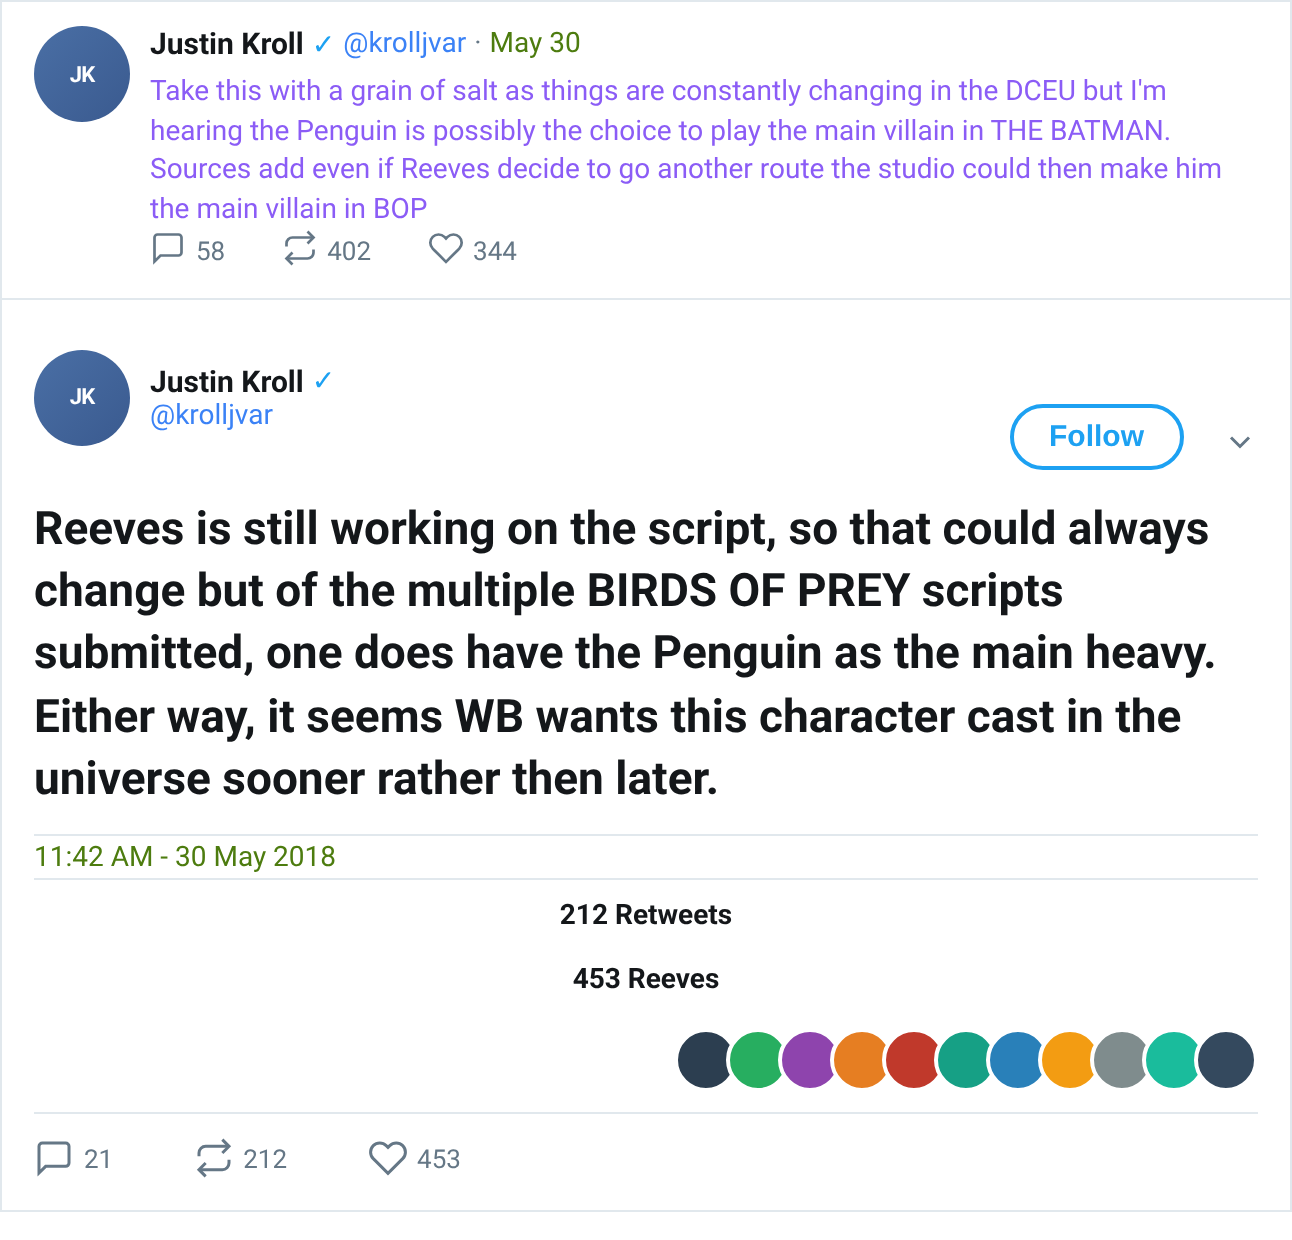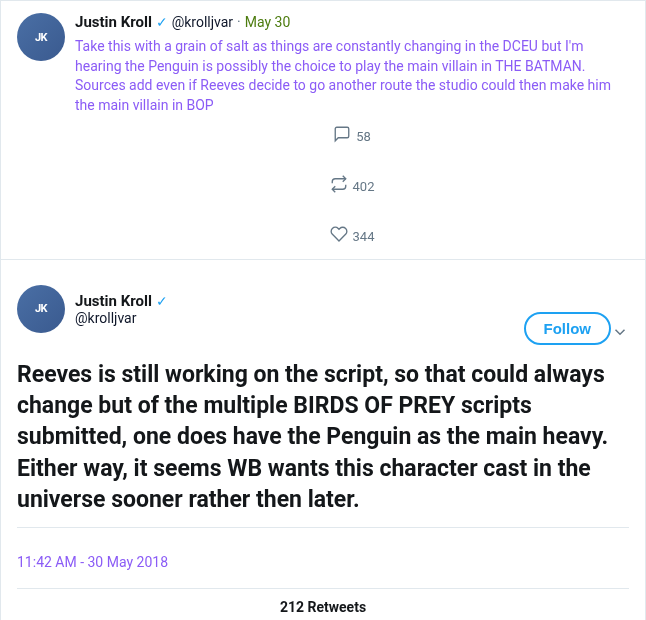--- a/index.html
+++ b/index.html
@@ -51,43 +51,42 @@
     .tweet-name {
       font-weight: bold;
       font-size: 15px;
       color: #14171a;
     }
     .verified-icon {
       color: #1da1f2;
       font-size: 14px;
     }
     .tweet-handle {
-      color: #0f172a;
+      color: #3b82f6;
       font-size: 14px;
     }
     .tweet-date {
       color: #4d7c0f;
       font-size: 14px;
     }
     .tweet-dot {
       color: #657786;
       font-size: 14px;
     }
     .tweet-content {
       margin-top: 6px;
       font-size: 14px;
       line-height: 1.4;
       color: #8b5cf6;
     }
     .tweet-actions {
       display: flex;
       align-items: center;
       gap: 28px;
-      margin-top: 10px;
-      flex-direction: column;
+      margin-top: 0;
     }
     .action-item {
       display: flex;
       align-items: center;
       gap: 5px;
       color: #657786;
       font-size: 13px;
       cursor: pointer;
     }
     .action-icon {
@@ -114,21 +113,21 @@
       flex-direction: column;
     }
     .expanded-name-row {
       display: flex;
       align-items: center;
       gap: 4px;
     }
     .follow-btn-container {
       display: flex;
       align-items: flex-end;
-      gap: 0;
+      gap: 19px;
       margin-top: 40px;
     }
     .follow-btn {
       border: 2px solid #1da1f2;
       background: #fff;
       color: #1da1f2;
       font-size: 15px;
       font-weight: bold;
       padding: 6px 18px;
       border-radius: 20px;
@@ -143,25 +142,25 @@
       padding: 0;
     }
     .expanded-tweet-body {
       font-size: 23px;
       line-height: 1.35;
       color: #14171a;
       margin: 14px 0 12px 0;
       font-weight: 700;
     }
     .expanded-timestamp {
-      color: #8b5cf6;
-      font-size: 14px;
-      margin-bottom: 18px;
+      color: #4d7c0f;
+      font-size: 14px;
+      margin-bottom: 2px;
       border-top: 1px solid #e1e8ed;
-      padding-top: 26px;
+      padding-top: 3px;
     }
     .retweets-likes-row {
       display: flex;
       align-items: center;
       gap: 16px;
       border-top: 1px solid #e1e8ed;
       border-bottom: 1px solid #e1e8ed;
       padding: 10px 0;
       margin-bottom: 4px;
       flex-direction: column;

